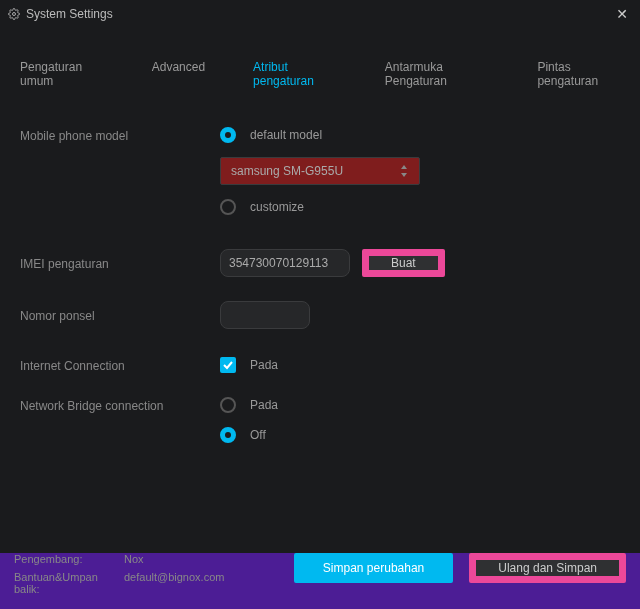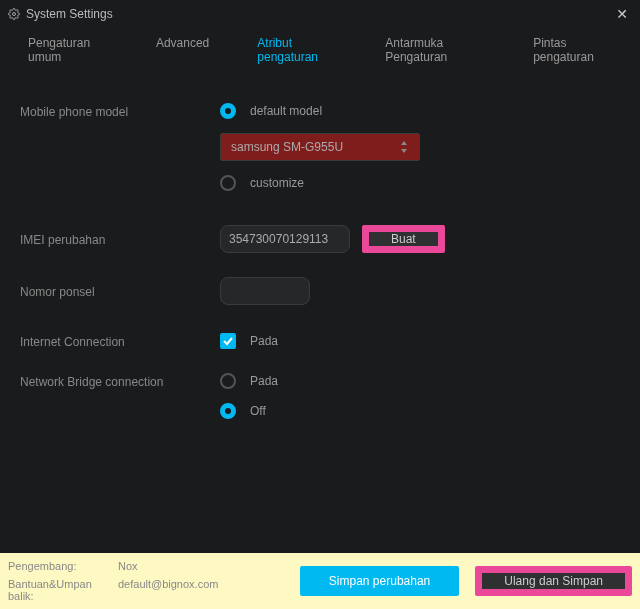--- a/index.html
+++ b/index.html
@@ -3,21 +3,21 @@
 <meta charset="utf-8">
 <style>
   * { box-sizing: border-box; margin: 0; padding: 0; font-family: "Segoe UI", Arial, sans-serif; }
   body { background: #1a1b1d; color: #999; font-size: 12px; width: 640px; height: 609px; overflow: hidden; position: relative; }
   
   .titlebar { height: 28px; display: flex; align-items: center; padding: 8px 8px; color: #bbb; }
   .titlebar .gear { margin-right: 6px; display: inline-flex; }
   .titlebar .title { flex: 1; font-size: 12px; }
   .titlebar .close { font-size: 14px; color: #ccc; cursor: pointer; padding: 0 4px; }
   
-  .tabs { display: flex; gap: 16px; padding: 0 12px; border-bottom: 1px solid transparent; }
+  .tabs { display: flex; gap: 16px; padding: 0 4px; border-bottom: 1px solid transparent; margin-top: 24px; }
   .tabs .tab { padding: 8px 16px 10px; color: #999; cursor: pointer; font-size: 12px; }
   .tabs .tab.active { color: #00b9f0; }
   
   .content { padding: 28px 20px 0 20px; }
   .row { display: flex; align-items: center; margin-bottom: 14px; min-height: 24px; }
   .row.tall { align-items: flex-start; justify-content: center; }
   .row .label { width: 200px; color: #888; font-size: 12px; padding-top: 2px; }
   .row .controls { flex: 1; display: flex; flex-direction: column; gap: 14px; }
   .ctrl-line { display: flex; align-items: center; gap: 12px; }
   
@@ -33,21 +33,21 @@
   
   .select { width: 200px; height: 28px; background: #7f1d1d; border: 1px solid #3a3b3d; border-radius: 2px; display: flex; align-items: center; padding: 0 10px; cursor: pointer; position: relative; }
   .select .sel-text { flex: 1; color: #aaa; font-size: 12px; }
   .select .sel-arrows { color: #888; display: flex; flex-direction: column; line-height: 5px; font-size: 8px; }
   
   .textbox { width: 130px; height: 28px; background: #262729; border: 1px solid #3a3b3d; border-radius: 8px; color: #aaa; font-size: 12px; padding: 0 8px; outline: none; }
   
   .btn { height: 28px; padding: 0 22px; background: #2f3032; border: 7px solid #ec4899; border-radius: 2px; color: #ccc; font-size: 12px; cursor: pointer; display: inline-flex; align-items: center; justify-content: center; }
   .btn.primary { background: #00b9f0; border-color: #00b9f0; color: #fff; }
   
-  .footer { position: absolute; left: 0; right: 0; bottom: 0; height: 56px; background: #fef9c3; display: flex; align-items: center; padding: 0 8px; }
+  .footer { position: absolute; left: 0; right: 0; bottom: 0; height: 56px; background: #4c1d95; display: flex; align-items: flex-start; padding: 0 14px; }
   .footer .meta { display: flex; flex-direction: column; gap: 6px; font-size: 11px; color: #888; }
   .footer .meta .meta-row { display: flex; }
   .footer .meta .meta-row .mk { width: 110px; }
   .footer .meta .meta-row .mv { width: 150px; }
   .footer .spacer { flex: 1; }
   .footer .actions { display: flex; gap: 16px; }
   .footer .actions .btn { height: 30px; min-width: 130px; }
   
   .section-gap { height: 20px; }
 </style>
@@ -95,21 +95,21 @@
       <div class="ctrl-line">
         <span class="radio"></span>
         <span class="radio-label">customize</span>
       </div>
     </div>
   </div>
 
   <div class="section-gap"></div>
 
   <div class="row">
-    <div class="label">IMEI perubahan</div>
+    <div class="label">IMEI pengaturan</div>
     <div class="ctrl-line">
       <input class="textbox" value="354730070129113" style="">
       <button class="btn">Buat</button>
     </div>
   </div>
 
   <div style="height:10px"></div>
 
   <div class="row">
     <div class="label">Nomor ponsel</div>

